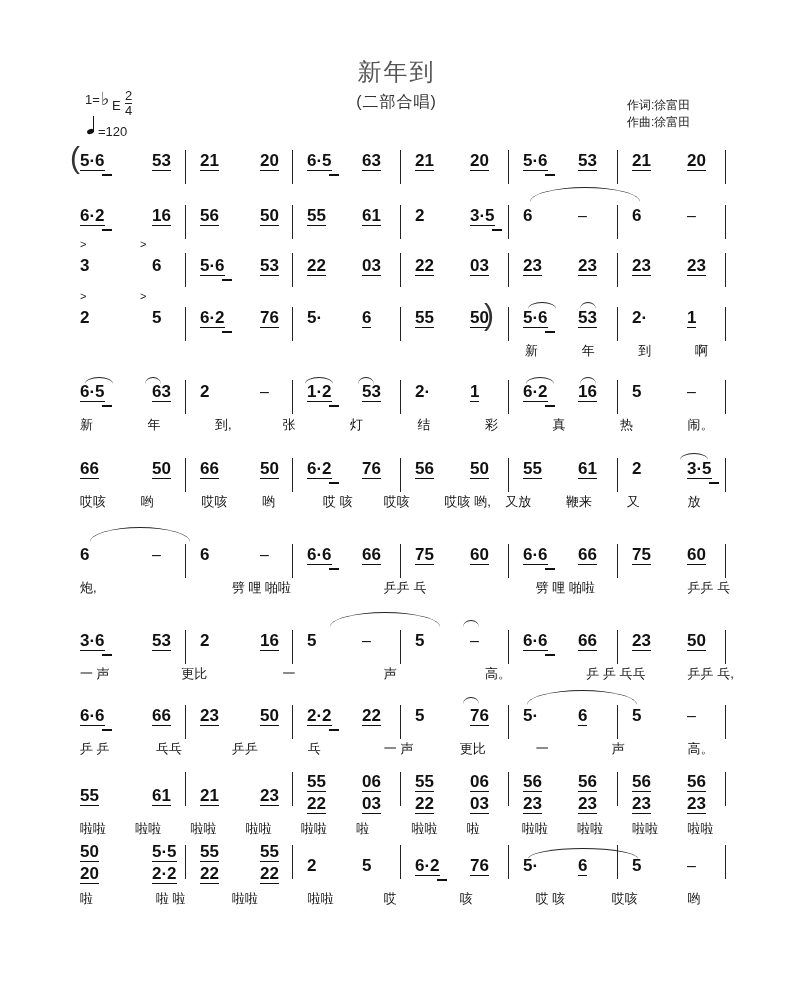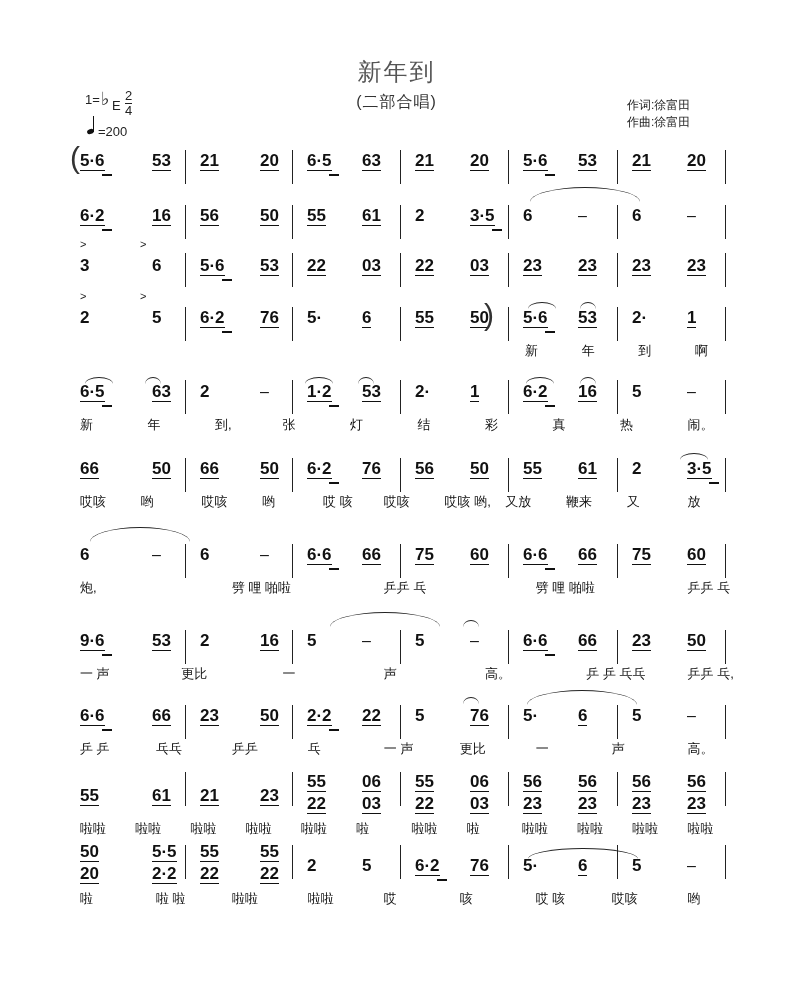--- a/index.html
+++ b/index.html
@@ -43,21 +43,21 @@
   <span class="flat">♭</span>
   <span class="e">E</span>
   <span class="ts">
     <div style="border-bottom:1px solid #222;">2</div>
     <div>4</div>
   </span>
 </div>
 <div class="tempo">
   <span class="stem"></span>
   <span class="head"></span>
-  <span class="val">=200</span>
+  <span class="val">=120</span>
 </div>
 
 <div id="score">
     <div class="barline" style="left: 185px; top: 150px; height: 34px;"></div>
     <div class="barline" style="left: 292px; top: 150px; height: 34px;"></div>
     <div class="barline" style="left: 400px; top: 150px; height: 34px;"></div>
     <div class="barline" style="left: 508px; top: 150px; height: 34px;"></div>
     <div class="barline" style="left: 617px; top: 150px; height: 34px;"></div>
     <div class="barline" style="left: 725px; top: 150px; height: 34px;"></div>
     <div class="note u1" style="left: 80px; top: 152px;">5·6</div>
@@ -224,21 +224,21 @@
     <div class="lyric" style="left: 231.9px; top: 579px;">劈 哩 啪啦</div>
     <div class="lyric" style="left: 383.8px; top: 579px;">乒乒 乓</div>
     <div class="lyric" style="left: 535.7px; top: 579px;">劈 哩 啪啦</div>
     <div class="lyric" style="left: 687.6px; top: 579px;">乒乒 乓</div>
     <div class="barline" style="left: 185px; top: 630px; height: 34px;"></div>
     <div class="barline" style="left: 292px; top: 630px; height: 34px;"></div>
     <div class="barline" style="left: 400px; top: 630px; height: 34px;"></div>
     <div class="barline" style="left: 508px; top: 630px; height: 34px;"></div>
     <div class="barline" style="left: 617px; top: 630px; height: 34px;"></div>
     <div class="barline" style="left: 725px; top: 630px; height: 34px;"></div>
-    <div class="note u1" style="left: 80px; top: 632px;">9·6</div>
+    <div class="note u1" style="left: 80px; top: 632px;">3·6</div>
     <div class="u2" style="left: 102px; top: 654px; width: 10px;"></div>
     <div class="note u1" style="left: 152px; top: 632px;">53</div>
     <div class="note" style="left: 200px; top: 632px;">2</div>
     <div class="note u1" style="left: 260px; top: 632px;">16</div>
     <div class="note" style="left: 307px; top: 632px;">5</div>
     <div class="dash" style="left: 362px; top: 632px;">–</div>
     <div class="note" style="left: 415px; top: 632px;">5</div>
     <div class="dash" style="left: 470px; top: 632px;">–</div>
     <div class="note u1" style="left: 523px; top: 632px;">6·6</div>
     <div class="u2" style="left: 545px; top: 654px; width: 10px;"></div>

